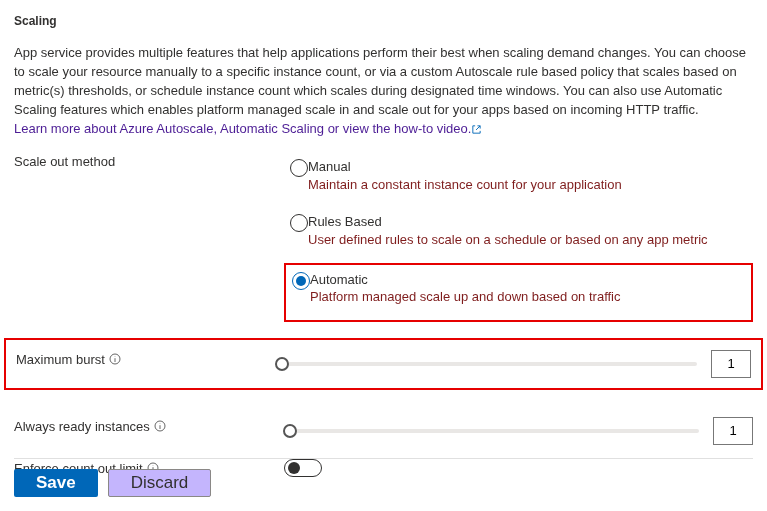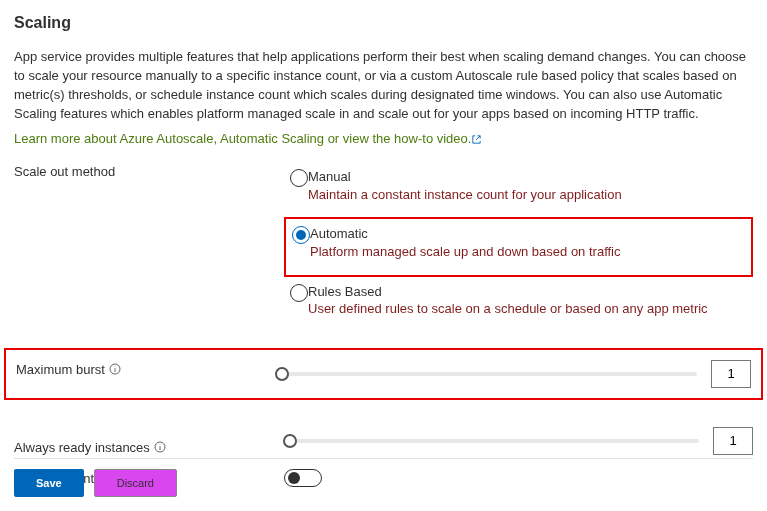--- a/index.html
+++ b/index.html
@@ -7,30 +7,30 @@
       font-family: "Segoe UI", -apple-system, sans-serif;
       font-size: 13px;
       color: #323130;
       background: #ffffff;
       width: 767px;
       height: 511px;
       padding: 14px 14px 0 14px;
       position: relative;
     }
     h2 {
-      font-size: 16px;
+      font-size: 12px;
       font-weight: 600;
       margin-bottom: 16px;
     }
     .description {
       line-height: 1.45;
-      margin-bottom: 8px;
+      margin-bottom: 2px;
     }
     .link {
-      color: #4d7c0f;
+      color: #4c1d95;
       text-decoration: none;
       cursor: pointer;
       display: inline-flex;
       align-items: center;
     }
     .link svg { margin-bottom: -1px; }
     .form-area { margin-top: 16px; }
     .row {
       display: flex;
       align-items: flex-start;
@@ -138,33 +138,33 @@
       right: 14px;
       bottom: 14px;
       border-top: 1px solid #e0e0e0;
       padding-top: 10px;
       display: flex;
       gap: 10px;
     }
     .btn {
       height: 28px;
       padding: 0 22px;
-      font-size: 11px;
+      font-size: 17px;
       font-family: inherit;
       border-radius: 2px;
       cursor: pointer;
     }
     .btn-primary {
       background: #0067b8;
       color: #fff;
       border: none;
       font-weight: 600;
     }
     .btn-secondary {
-      background: #d946ef;
+      background: #c4b5fd;
       color: #323130;
       border: 1px solid #8a8886;
     }
     .maxburst-wrap {
       border: 2px solid #e60000;
       padding: 10px 10px 10px 10px;
       margin: 16px -10px 4px -10px;
     }
     .maxburst-wrap .row { margin-bottom: 0; }
     .maxburst-wrap .row-label { flex-basis: 260px; }
@@ -194,35 +194,35 @@
     <div class="row-control radio-group">
 
       <div class="radio-option">
         <div class="radio-outer"></div>
         <div class="radio-texts">
           <div class="radio-title">Manual</div>
           <div class="radio-desc">Maintain a constant instance count for your application</div>
         </div>
       </div>
 
+      <div class="radio-option">
+        <div class="radio-outer"></div>
+        <div class="radio-texts">
+          <div class="radio-title">Rules Based</div>
+          <div class="radio-desc">User defined rules to scale on a schedule or based on any app metric</div>
+        </div>
+      </div>
+
       <div class="radio-option radio-selected highlight-box">
         <div class="radio-outer">
             <div class="radio-inner"></div>
           </div>
         <div class="radio-texts">
           <div class="radio-title">Automatic</div>
           <div class="radio-desc">Platform managed scale up and down based on traffic</div>
-        </div>
-      </div>
-
-      <div class="radio-option">
-        <div class="radio-outer"></div>
-        <div class="radio-texts">
-          <div class="radio-title">Rules Based</div>
-          <div class="radio-desc">User defined rules to scale on a schedule or based on any app metric</div>
         </div>
       </div>
 
     </div>
   </div>
 
   <div class="maxburst-wrap">
     <div class="row">
       <div class="row-label">
         <span>Maximum burst</span>
@@ -236,21 +236,21 @@
       </div>
       <div class="row-control slider-row">
         <div class="slider-track">
           <div class="slider-thumb"></div>
         </div>
         <input class="num-input" value="1" style="">
       </div>
     </div>
   </div>
 
-  <div class="row" style="margin-top:27px;align-items:flex-end;">
+  <div class="row" style="margin-top:27px;">
     <div class="row-label">
       <span>Always ready instances</span>
       <span class="info-icon">
         <svg width="12" height="12" viewBox="0 0 12 12" fill="none" stroke="#666" stroke-width="1">
           <circle cx="6" cy="6" r="5"></circle>
             <line x1="6" y1="5.2" x2="6" y2="9"></line>
             <circle cx="6" cy="3.4" r="0.4" fill="#666" stroke="none"></circle>
         </svg>
       </span>
     </div>

